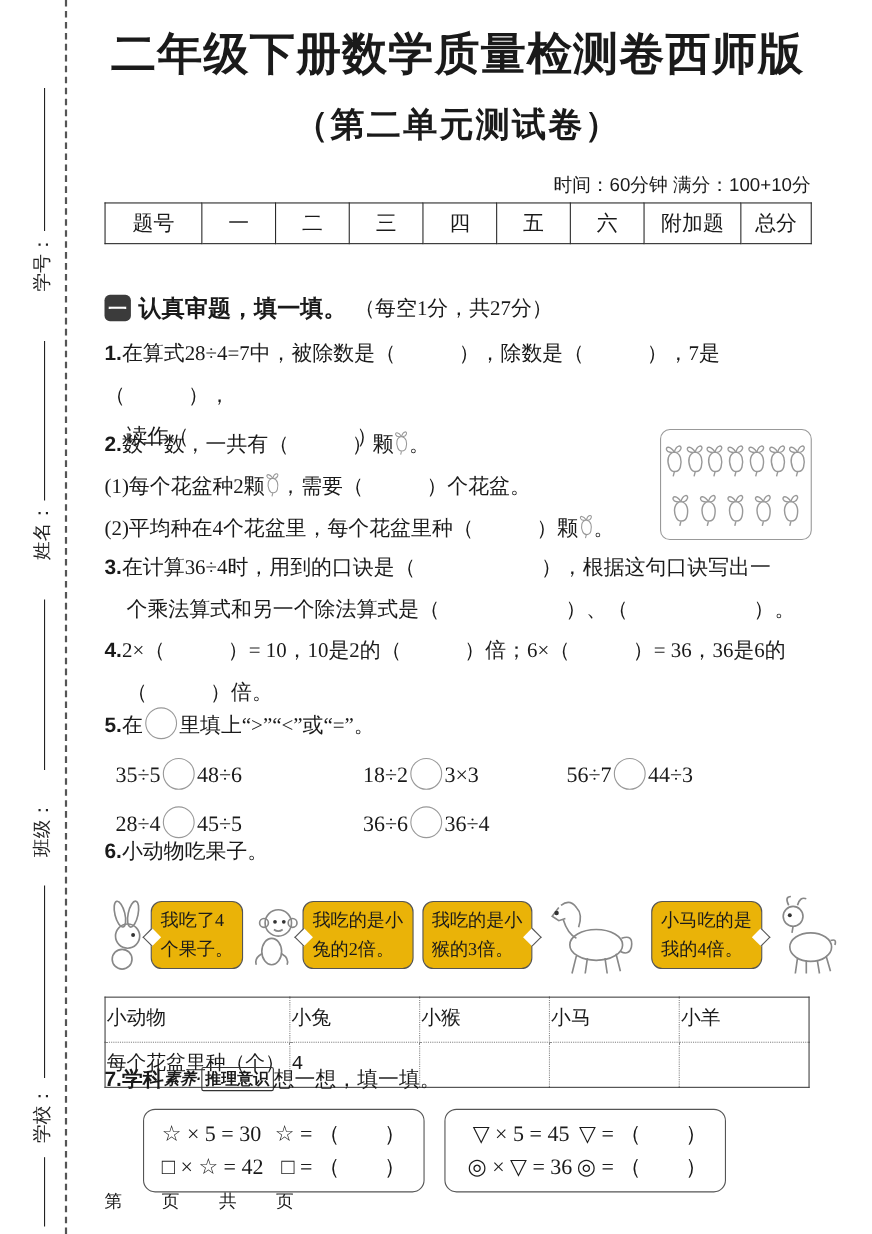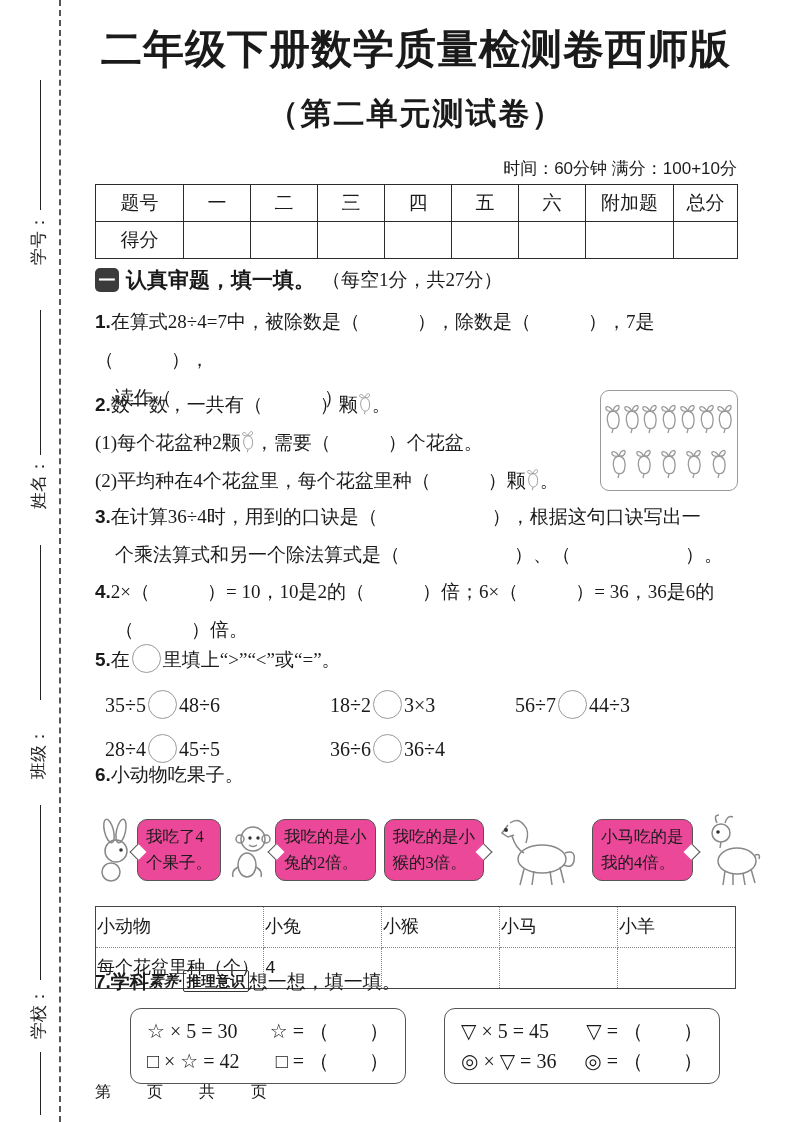--- a/index.html
+++ b/index.html
@@ -43,40 +43,40 @@
     display:flex;flex-wrap:wrap;align-content:space-evenly;justify-content:space-evenly;padding:2px;}
   .radish-box svg{width:18px;height:38px;}
   .radish-inline{width:14px;height:24px;vertical-align:-4px;}
   
   .cmp-circle{display:inline-block;width:27px;height:27px;border:1.2px solid #999;
     border-radius:50%;vertical-align:-7px;margin:0 2px;background:#fff;}
   .cmp-grid{display:grid;grid-template-columns:225px 185px auto;row-gap:4px;margin-top:6px;padding-left:10px;}
   .cmp-item{font-size:20px;line-height:40px;white-space:nowrap;}
   
   .animal-band{display:flex;align-items:center;margin-top:10px;height:92px;}
-  .bubble{position:relative;border:1.3px solid #555;border-radius:10px;background:#ec4899;
+  .bubble{position:relative;border:1.3px solid #555;border-radius:10px;background:#eab308;
     padding:4px 8px;font-size:16.5px;line-height:26px;white-space:nowrap;flex:0 0 auto;}
   .tail{position:absolute;width:11px;height:11px;background:#fff;transform:rotate(45deg);top:26px;}
   .tail-left{left:-6.5px;border-left:1.3px solid #555;border-bottom:1.3px solid #555;}
   .tail-right{right:-6.5px;border-right:1.3px solid #555;border-top:1.3px solid #555;}
   .animal{flex:0 0 auto;}
   .animal svg{display:block;}
   .q6-table{border-collapse:collapse;table-layout:fixed;margin-top:10px;}
   .q6-table td{border:1.2px dotted #888;height:34px;
     font-family:Liberation Mono, monospace;font-size:18px;}
   .q6-table{border:1.4px solid #444;}
   .q6-table tr td:first-child{font-size:18px;}
   
   .badge-box{display:inline-block;border:1.2px solid #333;border-radius:2px;
     font-family:"Liberation Sans",sans-serif;font-weight:bold;font-size:14.5px;
     padding:0 3px;line-height:20px;vertical-align:2px;}
   .badge-suyang{font-family:"Liberation Sans",sans-serif;font-weight:bold;font-style:italic;
     font-size:14.5px;vertical-align:2px;}
   .q7-boxes{display:flex;margin-top:8px;}
-  .q7-box{border:1.3px solid #555;border-radius:11px;width:276px;box-sizing:border-box;
+  .q7-box{border:1.3px solid #555;border-radius:11px;width:256px;box-sizing:border-box;
     padding:7px 16px;font-size:20px;line-height:30px;flex:0 0 auto;}
   .q7-row{display:flex;}
   .q7-eq{width:55%;white-space:nowrap;}
   .q7-ans{white-space:nowrap;}
   
   .page-footer{top:1082px;text-align:left;font-family:"Liberation Sans",sans-serif;
     font-size:16px;letter-spacing:10px;}
   .lh34{line-height:37px;}
 </style>
 </head>
@@ -113,31 +113,20 @@
       <tr>
     <td>题号</td>
     <td>一</td>
     <td>二</td>
     <td>三</td>
     <td>四</td>
     <td>五</td>
     <td>六</td>
     <td>附加题</td>
     <td>总分</td>
-  </tr>
-  <tr>
-    <td>得分</td>
-    <td></td>
-        <td></td>
-    <td></td>
-        <td></td>
-    <td></td>
-        <td></td>
-    <td></td>
-        <td></td>
   </tr>
 </tbody>
   </table>
 
 <div class="main-block section-header">
   <span class="section-num-icon">一</span>
   <span class="section-title">认真审题，填一填。</span>
   <span class="section-note">（每空1分，共27分）</span>
 </div>
 
@@ -332,21 +321,21 @@
     <div class="q7-box" style="margin-left:35px;">
       <div class="q7-row">
           <span class="q7-eq">☆ × 5 = 30</span>
           <span class="q7-ans">☆ = （　　）</span>
         </div>
       <div class="q7-row">
           <span class="q7-eq">□ × ☆ = 42</span>
           <span class="q7-ans">□ = （　　）</span>
         </div>
     </div>
-    <div class="q7-box" style="margin-left:38px;">
+    <div class="q7-box" style="margin-left:18px;text-align:center;">
       <div class="q7-row">
           <span class="q7-eq">▽ × 5 = 45</span>
           <span class="q7-ans">▽ = （　　）</span>
         </div>
       <div class="q7-row">
           <span class="q7-eq">◎ × ▽ = 36</span>
           <span class="q7-ans">◎ = （　　）</span>
         </div>
     </div>
   </div>

